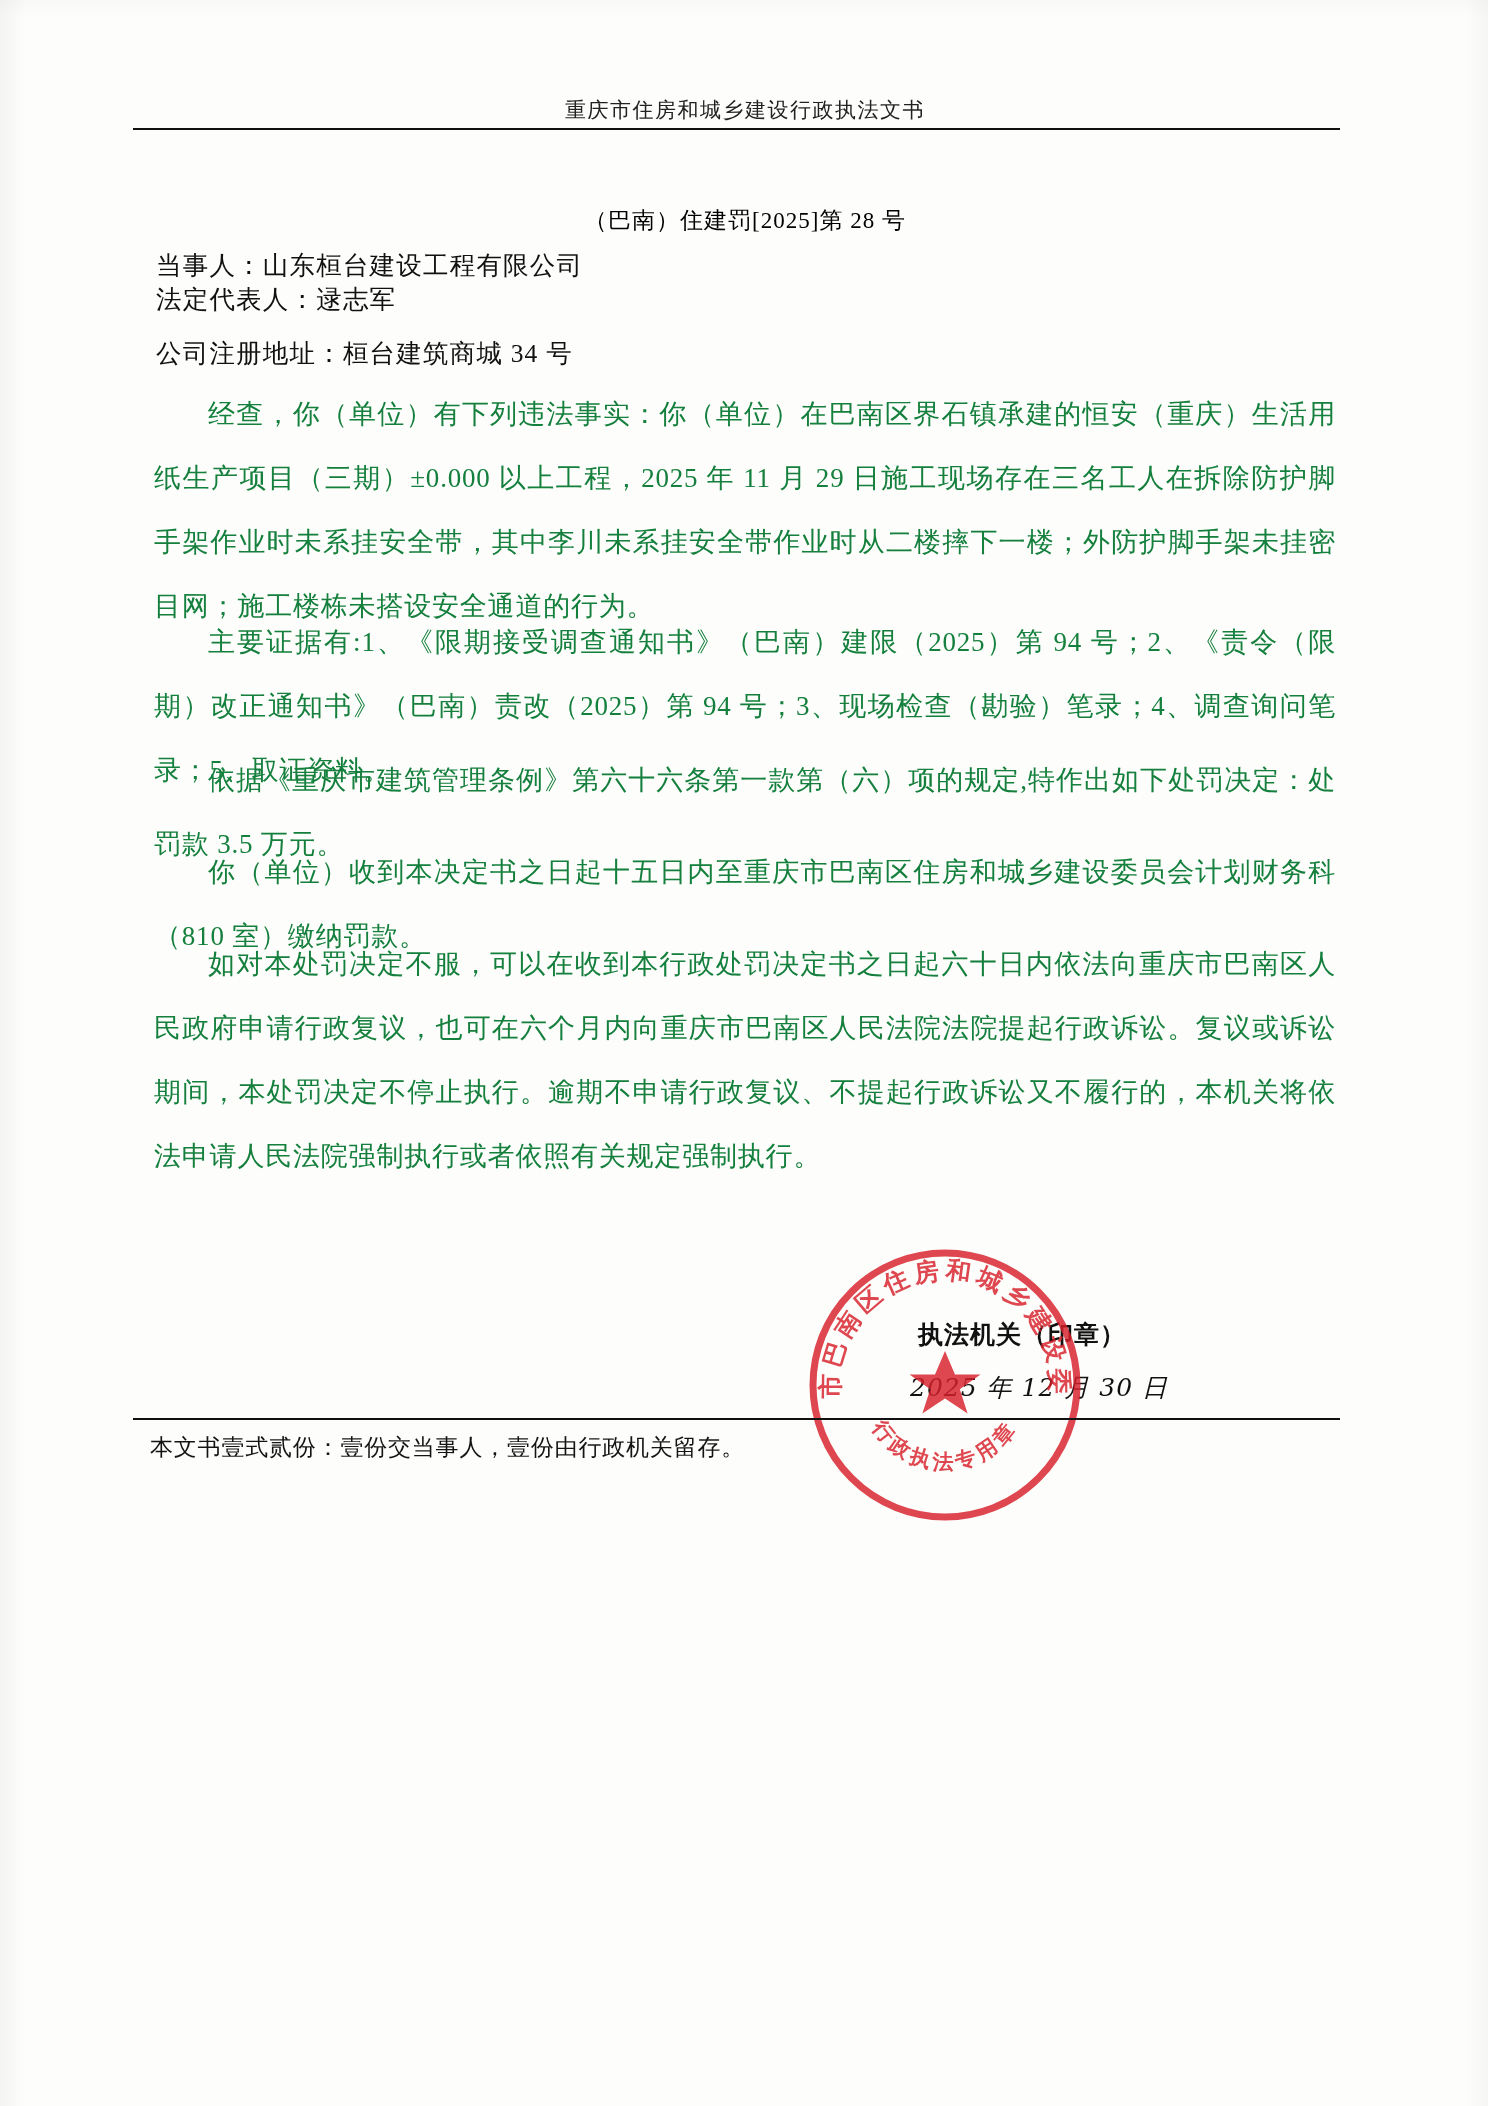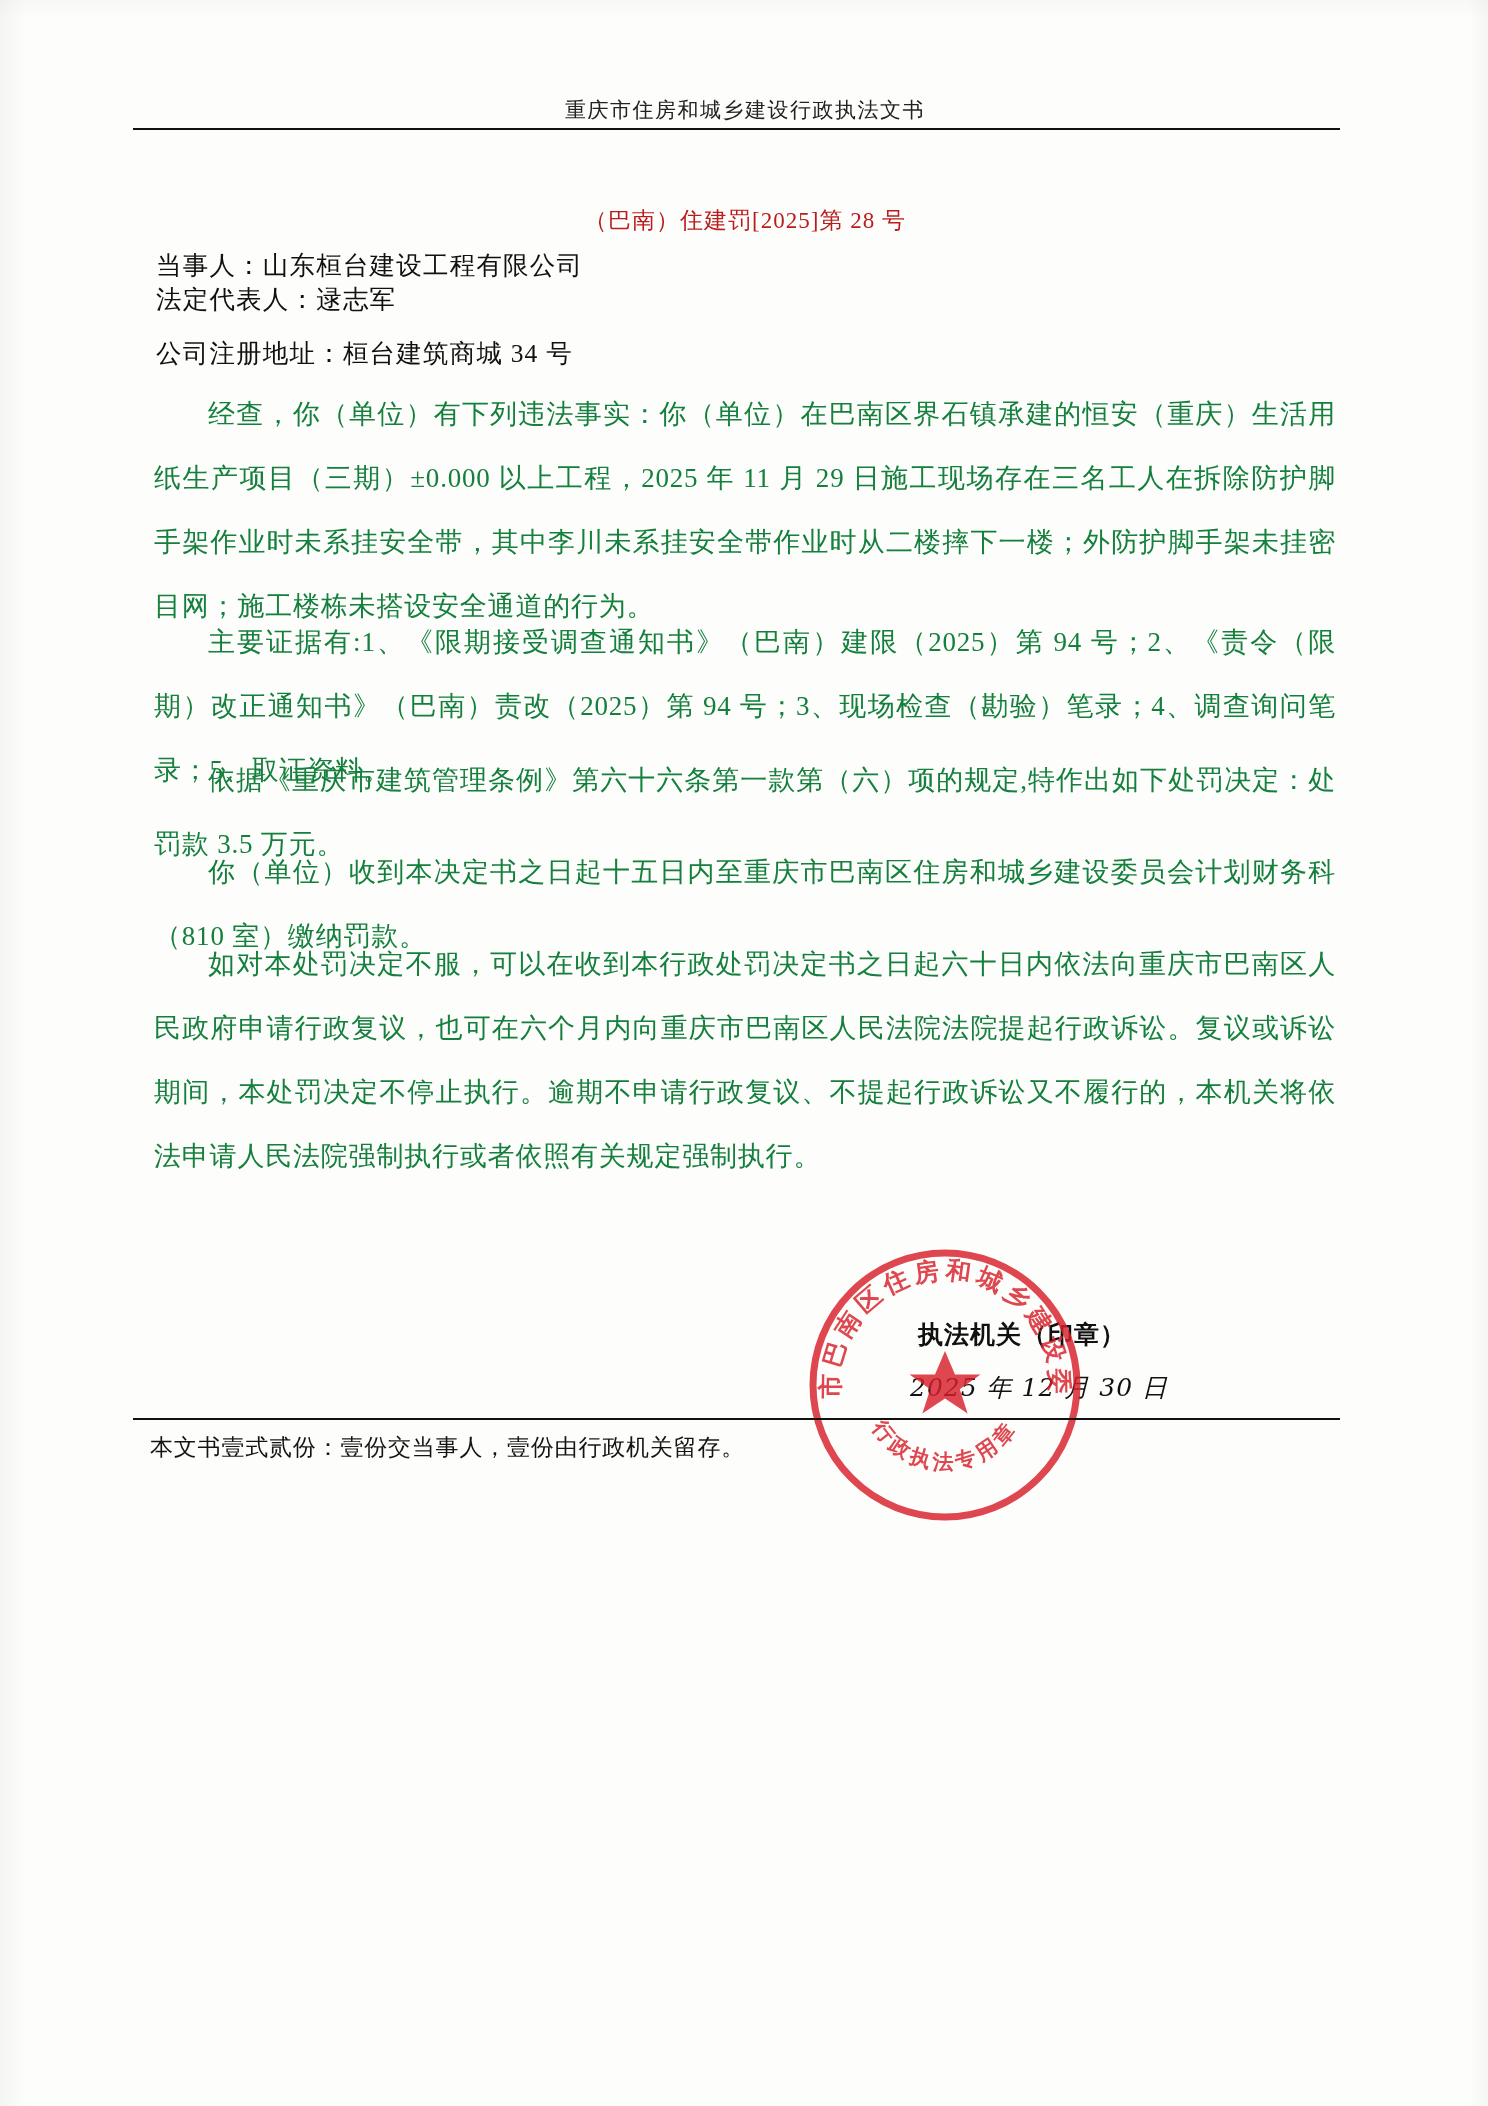--- a/index.html
+++ b/index.html
@@ -78,21 +78,21 @@
   }
 
   .doc-number {
     position: absolute;
     top: 205px;
     left: 0;
     width: 1190px;
     text-align: center;
     font-size: 23px;
     letter-spacing: 1px;
-    color: #b91c1c;
+    color: #000000;
   }
 
   .field-line {
     position: absolute;
     left: 6px;
     font-size: 25.5px;
     letter-spacing: 1.2px;
     color: #111;
     white-space: nowrap;
   }

